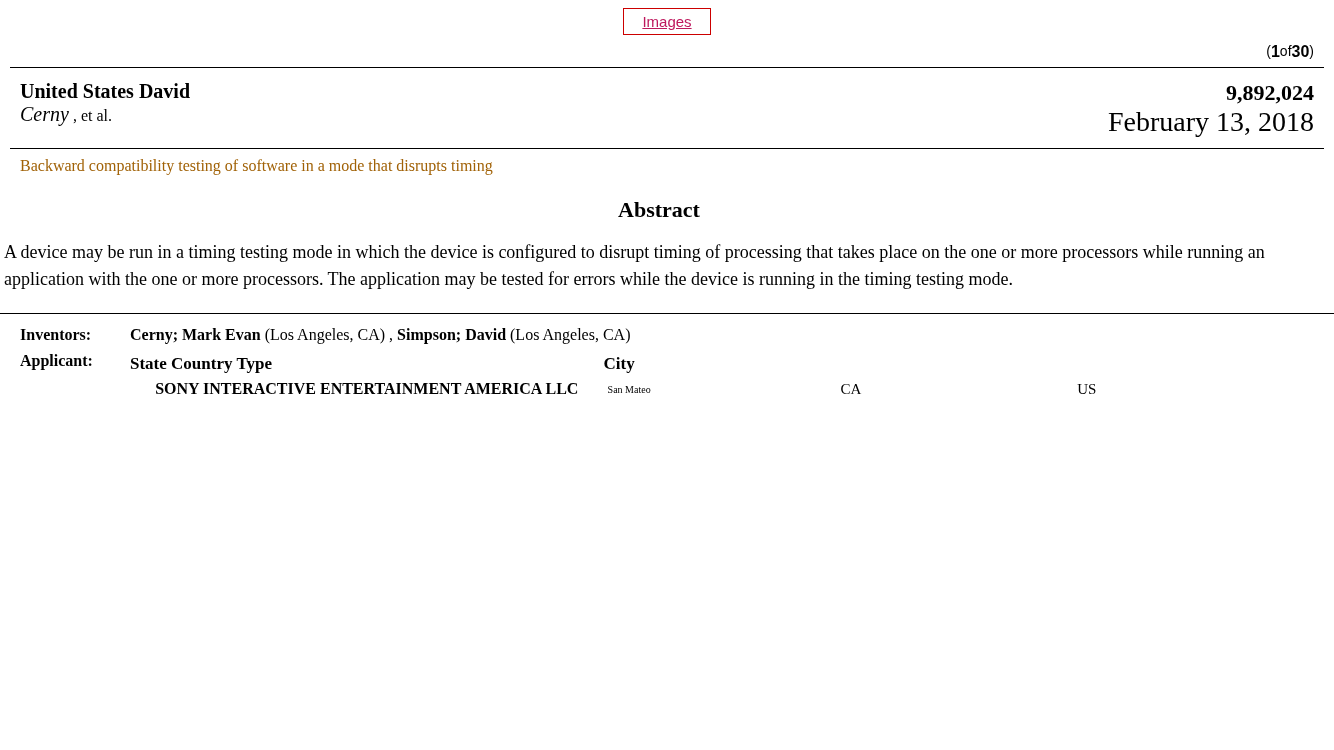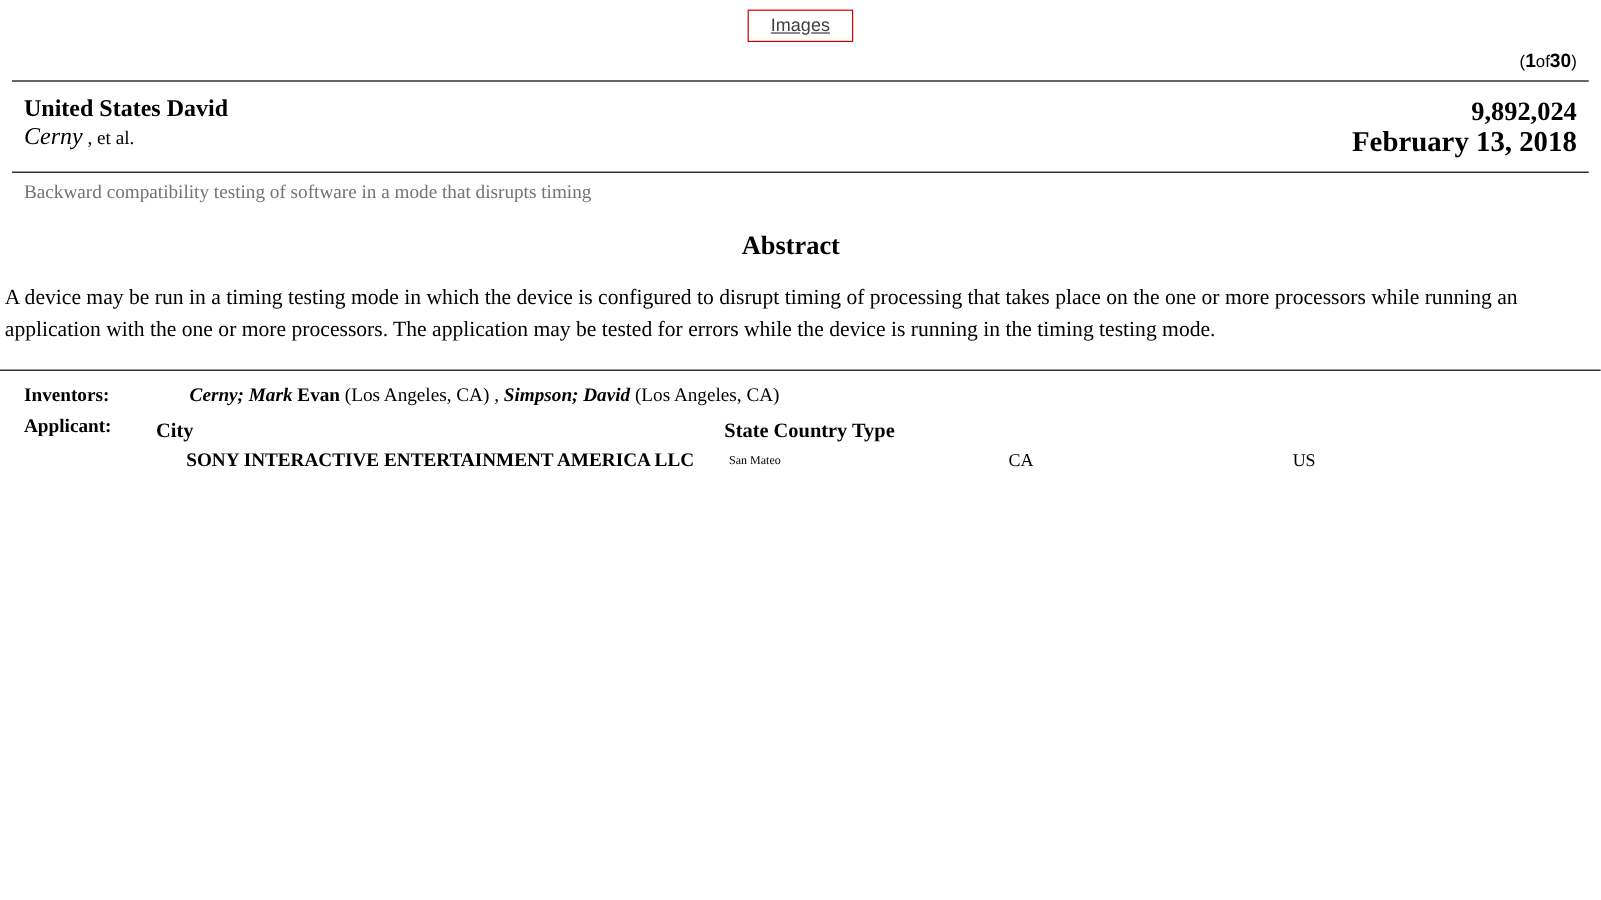--- a/index.html
+++ b/index.html
@@ -21,21 +21,21 @@
     .top-nav {
       display: flex;
       justify-content: center;
       align-items: center;
       padding: 8px 0 4px 0;
       gap: 4px;
     }
 
     .images-button {
       border: 1px solid #c00;
-      color: #404040;
+      color: #be185d;
       padding: 4px 18px;
       font-size: 15px;
       text-decoration: underline;
       cursor: pointer;
       background: #fff;
       font-family: Arial, sans-serif;
     }
 
     .pagination-bar {
       display: flex;
@@ -86,28 +86,28 @@
     .patent-header-right {
       text-align: right;
     }
 
     .patent-header-right .patent-number {
       font-weight: bold;
       font-size: 22px;
     }
 
     .patent-header-right .patent-date {
-      font-weight: bold;
-      font-size: 24px;
+      font-weight: normal;
+      font-size: 28px;
     }
 
     .patent-title {
       padding: 8px 20px 12px 20px;
       font-size: 16px;
-      color: #737373;
+      color: #a16207;
     }
 
     .abstract-section {
       padding: 10px 20px 20px 4px;
     }
 
     .abstract-heading {
       text-align: center;
       font-weight: bold;
       font-size: 22px;
@@ -123,35 +123,33 @@
     .details-section {
       border-top: 1px solid #000;
       padding: 12px 20px 10px 20px;
     }
 
     .inventors-row {
       display: flex;
       align-items: center;
       margin-bottom: 8px;
       font-size: 16px;
-      gap: 28px;
     }
 
     .inventors-label {
       font-weight: bold;
       min-width: 110px;
       font-size: 16px;
     }
 
     .inventors-value {
       font-size: 16px;
     }
 
     .inventors-value .inv-name {
-      font-style: italic;
       font-weight: bold;
     }
 
     .inventors-value .inv-first {
       font-weight: bold;
     }
 
     .applicant-row {
       display: flex;
       align-items: flex-start;
@@ -262,22 +260,22 @@
       <span>, </span>
       <span class="inv-name">Simpson; David</span>
       <span> (Los Angeles, CA)</span>
     </span>
   </div>
 
   <div class="applicant-row">
     <span class="applicant-label">Applicant:</span>
     <div class="applicant-table">
       <div class="applicant-table-header">
+        <div>State Country Type</div>
         <div>City</div>
-        <div>State Country Type</div>
       </div>
       <div class="applicant-table-row">
         <div class="company-name">SONY INTERACTIVE ENTERTAINMENT AMERICA LLC</div>
         <div class="col-city">San Mateo</div>
         <div class="col-state">CA</div>
         <div class="col-country">US</div>
       </div>
     </div>
   </div>
 

